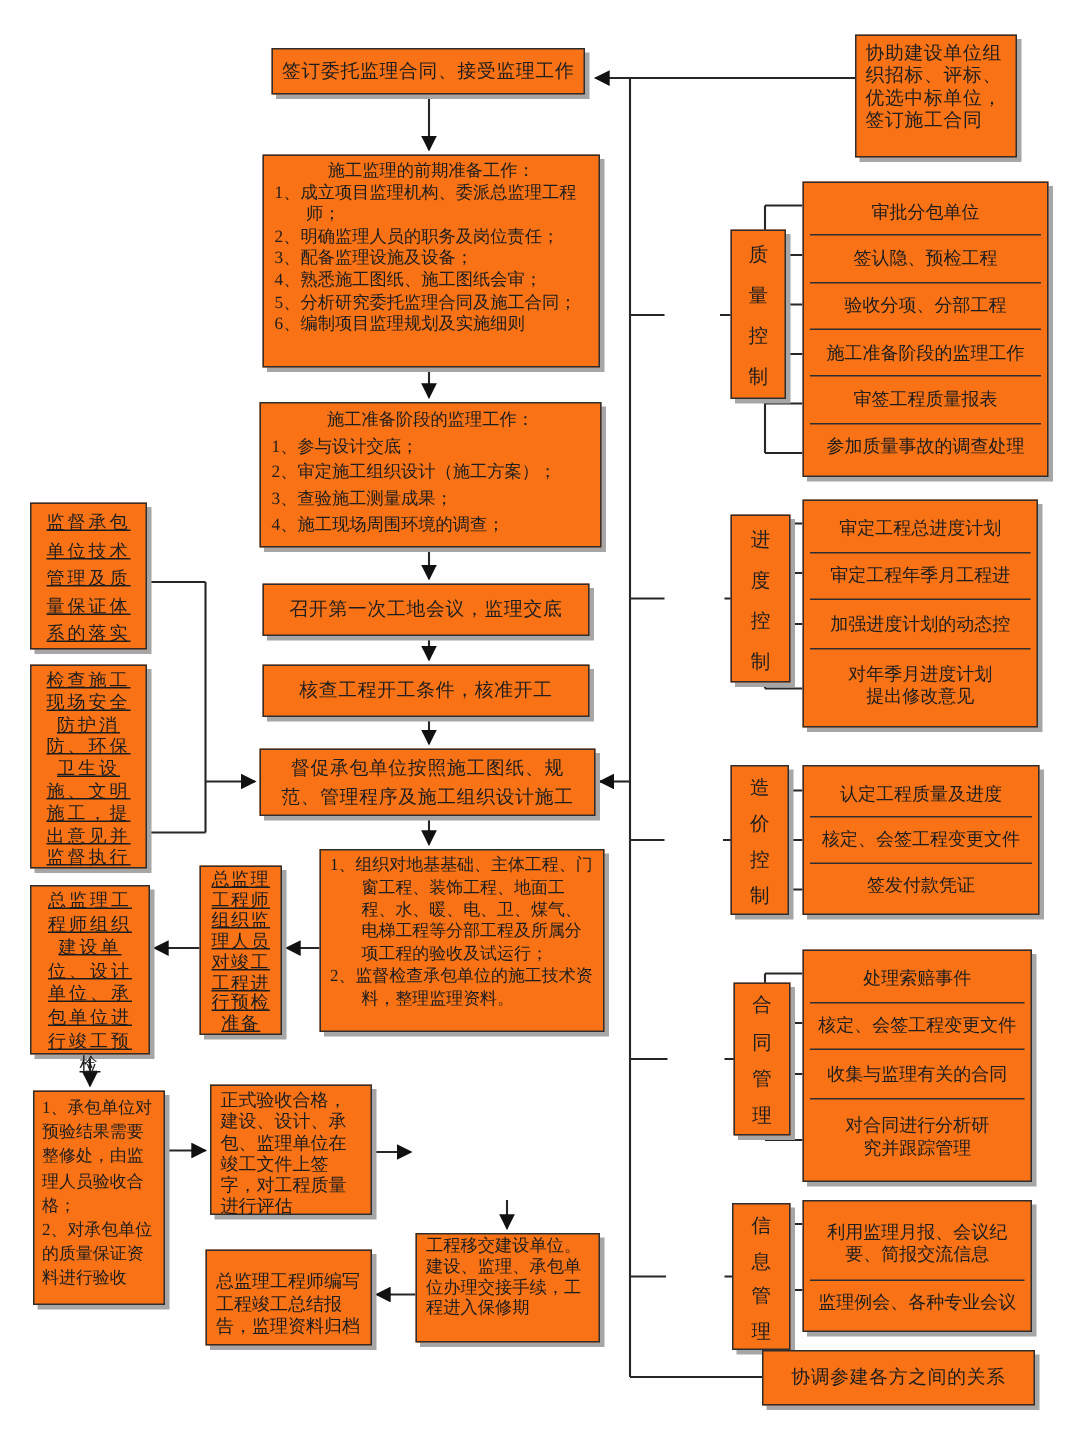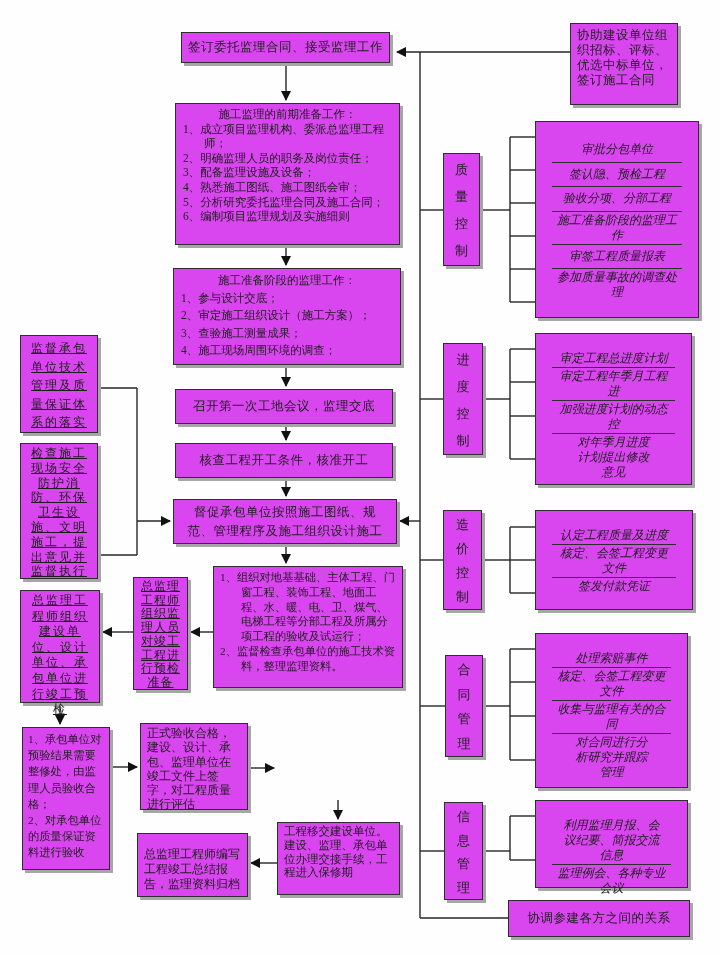--- a/index.html
+++ b/index.html
@@ -1,28 +1,28 @@
 <!DOCTYPE html>
 <html><head>
 <meta charset="utf-8">
 <style>
   html,body{margin:0;padding:0;background:#fff;}
   .canvas{position:relative;width:720px;height:955px;background:#fefefe;overflow:hidden;
           font-family:"Liberation Serif","DejaVu Serif",serif;color:#1d1d1d;}
   .wires{position:absolute;left:0;top:0;}
-  .bx{position:absolute;background:#d946ef;border:1.4px solid #2e2e2e;box-sizing:border-box;
+  .bx{position:absolute;background:#f97316;border:1.4px solid #2e2e2e;box-sizing:border-box;
       box-shadow:3px 3px 0 #a6a6a6;}
   .ctr{display:flex;align-items:center;justify-content:center;text-align:center;}
   .single{font-size:12.5px;letter-spacing:.5px;}
   .listbox{font-size:11.5px;line-height:14.6px;padding:3px 7px;}
   .listbox .ttl{text-align:center;}
   .hang{padding-left:21px;text-indent:-21px;}
   .vtext{word-break:break-all;text-align:center;text-decoration:underline;}
-  .vcat{word-break:break-all;text-align:center;font-size:13px;padding:2px 10px;letter-spacing:0;}
-  .stack{display:flex;flex-direction:column;padding:16px;font-style:italic;}
+  .vcat{word-break:break-all;text-align:center;font-size:13px;padding:2px 10px;letter-spacing:0;margin-left:44px;}
+  .stack{display:flex;flex-direction:column;padding:4px;}
   .cell{display:flex;align-items:center;justify-content:center;text-align:center;
         border-top:1.4px solid #2e2e2e;font-size:12px;padding:1px 4px;line-height:15px;}
   .cell:first-child{border-top:none;}
 </style>
 </head>
 <body>
 
 <div class="canvas">
 
   <svg class="wires" width="720" height="955" viewBox="0 0 720 955">

